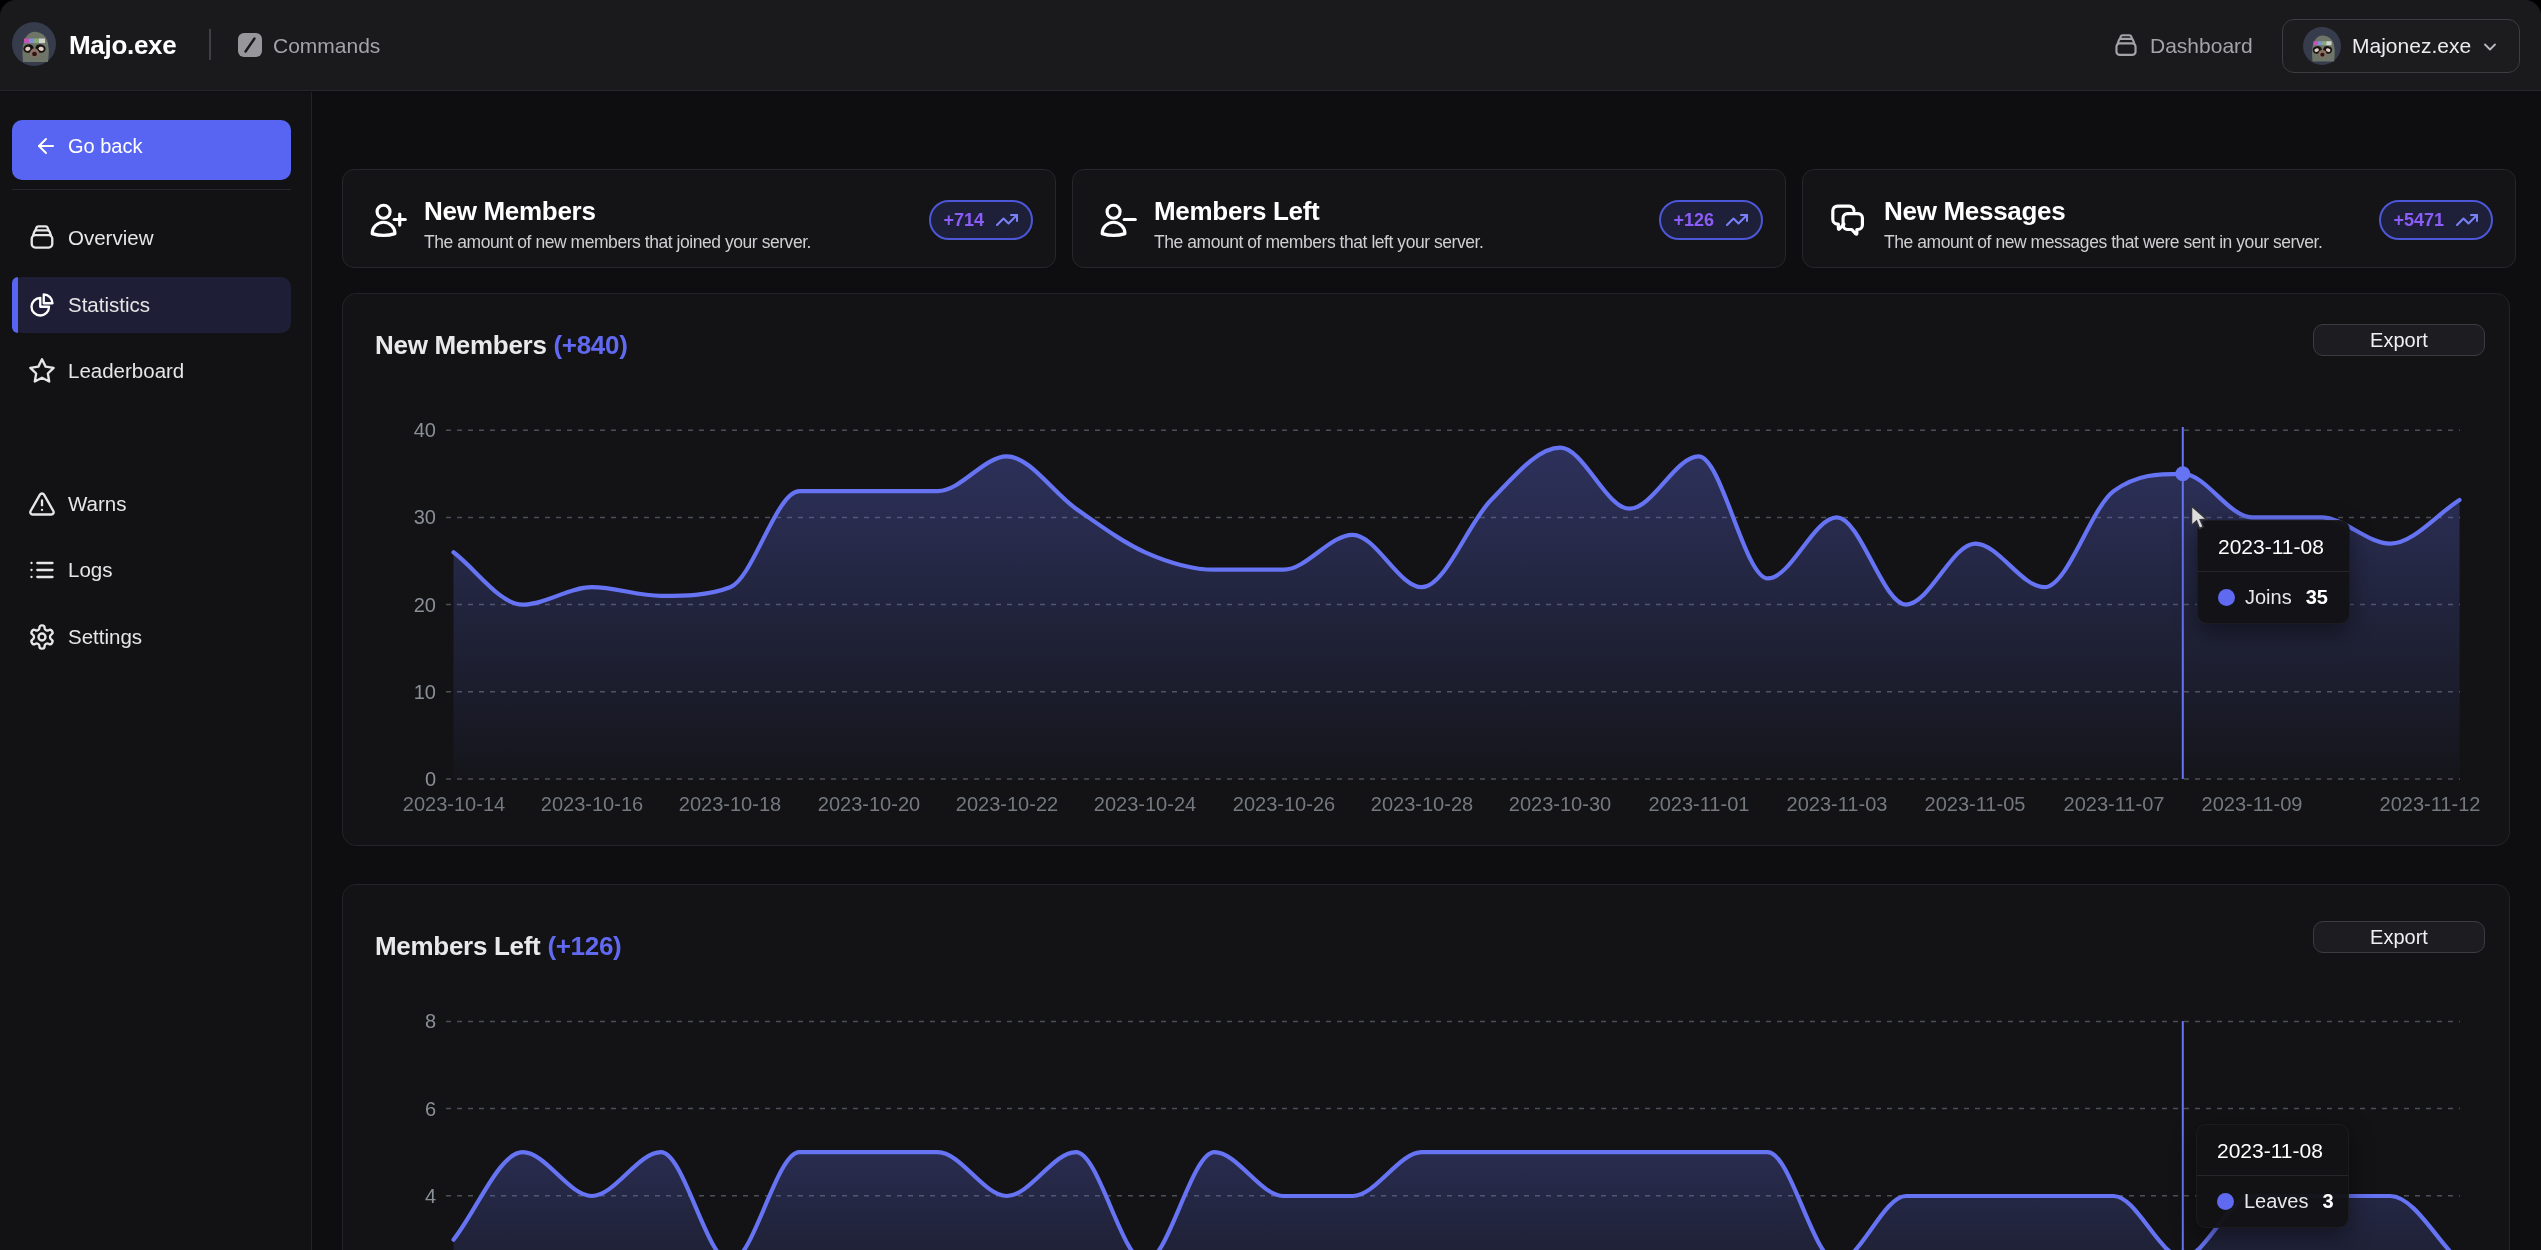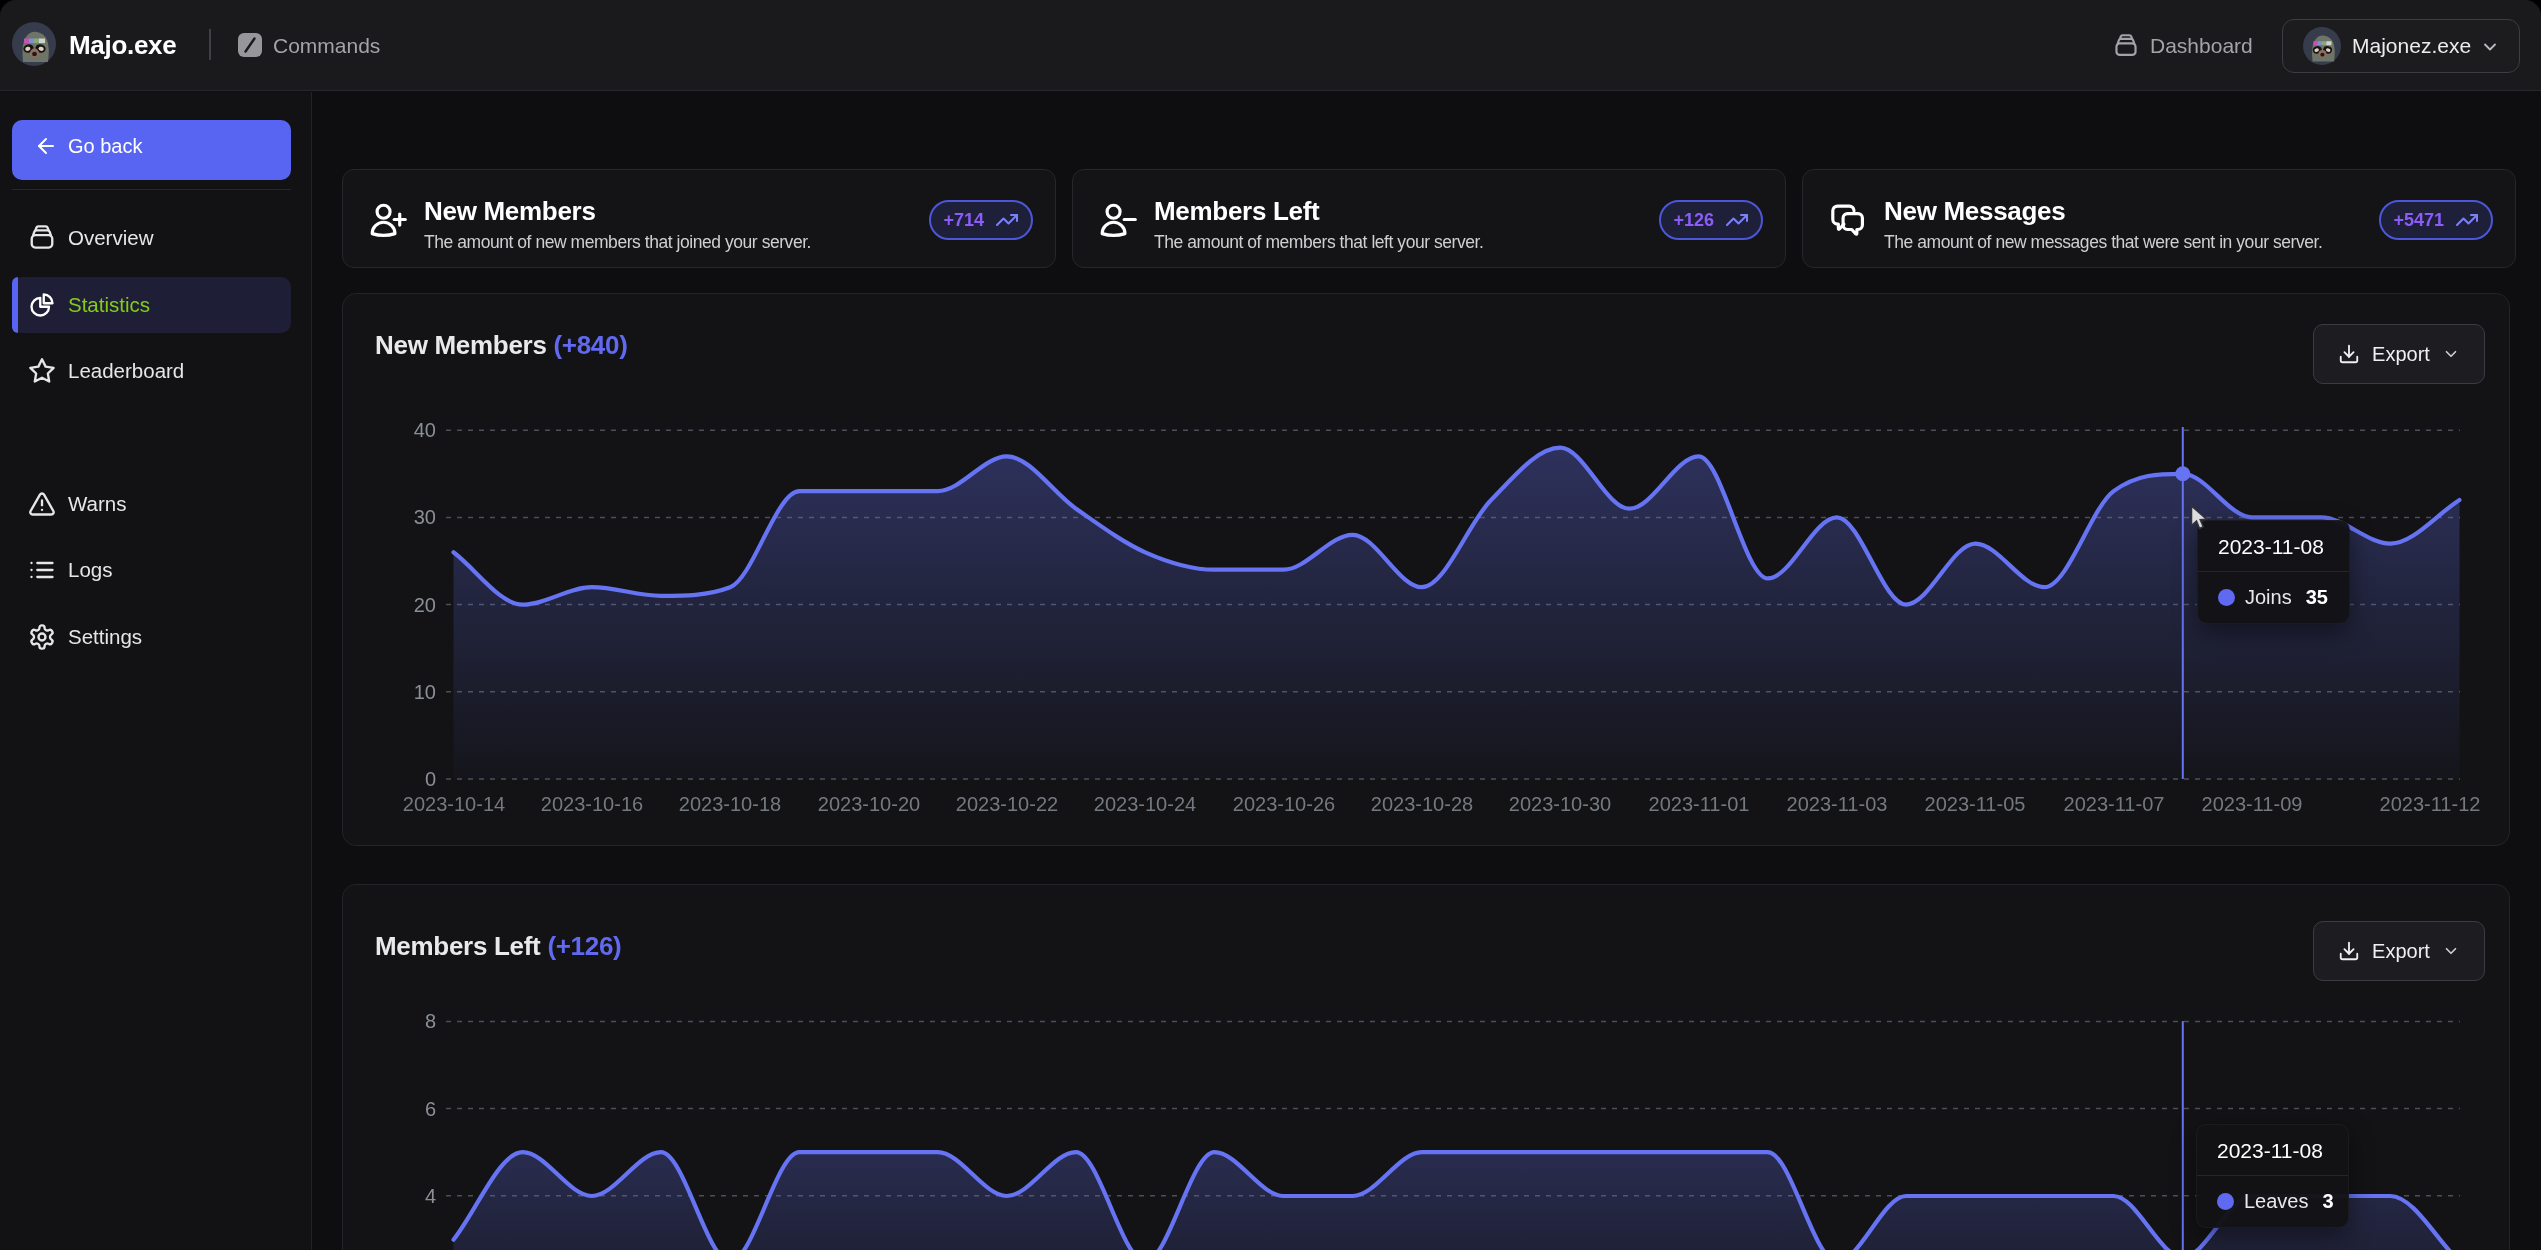--- a/index.html
+++ b/index.html
@@ -33,21 +33,21 @@
 .mitem.active .bar { position:absolute; left:0; top:0; width:6px; height:56px; background:#5865f2; border-radius:6px 0 0 6px; }
 
 .scard { position:absolute; top:169px; height:99px; background:#141417; border:1px solid #26262b; border-radius:12px; }
 .scard .ico { position:absolute; left:26px; top:31px; }
 .scard .tt { position:absolute; left:81px; top:26px; font-size:26px; font-weight:bold; color:#fff; letter-spacing:-0.3px; }
 .scard .dd { position:absolute; left:81px; top:62px; font-size:17.5px; color:#cfcfd2; letter-spacing:-0.45px; }
 .badge { position:absolute; right:22px; top:30px; height:40px; border:2px solid #4c57d8; background:rgba(88,100,242,0.16); border-radius:22px; display:flex; align-items:center; padding:0 12px; gap:11px; }
 .badge .n { font-size:18px; font-weight:bold; color:#8b5cf6; }
 .ccard { position:absolute; left:342px; width:2168px; background:#131316; border:1px solid #232328; border-radius:14px; }
 .ctitle { position:absolute; left:33px; font-size:26px; font-weight:bold; color:#e9e9eb; letter-spacing:-0.3px; }
-.exportbtn { position:absolute; right:24px; width:172px; height:60px; background:#1d1d21; border:1px solid #3b3b41; border-radius:10px; display:flex; align-items:center; justify-content:center; gap:12px; }
+.exportbtn { position:absolute; right:24px; width:172px; height:32px; background:#1d1d21; border:1px solid #3b3b41; border-radius:10px; display:flex; align-items:center; justify-content:center; gap:12px;flex-direction:column; }
 .exportbtn .t { font-size:20px; color:#f0f0f2; }
 
 .tip { position:absolute; width:153px; background:rgba(19,19,22,0.97); border:1px solid rgba(255,255,255,0.04); border-radius:10px; box-shadow:0 8px 24px rgba(0,0,0,0.45); }
 .tip .tt { height:51px; line-height:51px; padding-left:20px; font-size:21px; color:#fff; border-bottom:1px solid #26262a; }
 .tip .row { height:51px; display:flex; align-items:center; padding-left:20px; gap:10px; }
 .tip .dot { width:17px; height:17px; border-radius:50%; background:#5f6af0; }
 .tip .lbl { font-size:20px; color:#e8e8ea; }
 .tip .val { font-size:20px; font-weight:bold; color:#fff; margin-left:4px; }
 text { font-family:"Liberation Sans", sans-serif; }
 </style>
@@ -120,21 +120,21 @@
           <path d="M6.4 5.5 7.2 3.2a1.7 1.7 0 0 1 1.6-1.1h6.4a1.7 1.7 0 0 1 1.6 1.1l.8 2.3"></path>
         </svg>
       <div class="t">Overview</div>
     </div>
     <div class="mitem active" style="top:185px;">
       <div class="bar"></div>
       <svg width="24" height="24" viewBox="0 0 24 24" fill="none" stroke="#fff" stroke-width="2" stroke-linecap="round" stroke-linejoin="round">
           <path d="M10.5 6a7.5 7.5 0 1 0 7.5 7.5h-7.5V6Z"></path>
           <path d="M13.5 10.5H21A7.5 7.5 0 0 0 13.5 3v7.5Z"></path>
         </svg>
-      <div class="t" style="color:#84cc16;">Statistics</div>
+      <div class="t" style="color:#e5e5e5;">Statistics</div>
     </div>
     <div class="mitem" style="top:251px;">
       <svg width="24" height="24" viewBox="0 0 24 24" fill="none" stroke="#e6e6e8" stroke-width="2" stroke-linecap="round" stroke-linejoin="round">
           <polygon points="12 2 15.09 8.26 22 9.27 17 14.14 18.18 21.02 12 17.77 5.82 21.02 7 14.14 2 9.27 8.91 8.26"></polygon>
         </svg>
       <div class="t">Leaderboard</div>
     </div>
     <div class="mitem" style="top:384px;">
       <svg width="24" height="24" viewBox="0 0 24 24" fill="none" stroke="#e6e6e8" stroke-width="2" stroke-linecap="round" stroke-linejoin="round">
           <path d="m21.73 18-8-14a2 2 0 0 0-3.48 0l-8 14A2 2 0 0 0 4 21h16a2 2 0 0 0 1.73-3Z"></path>

